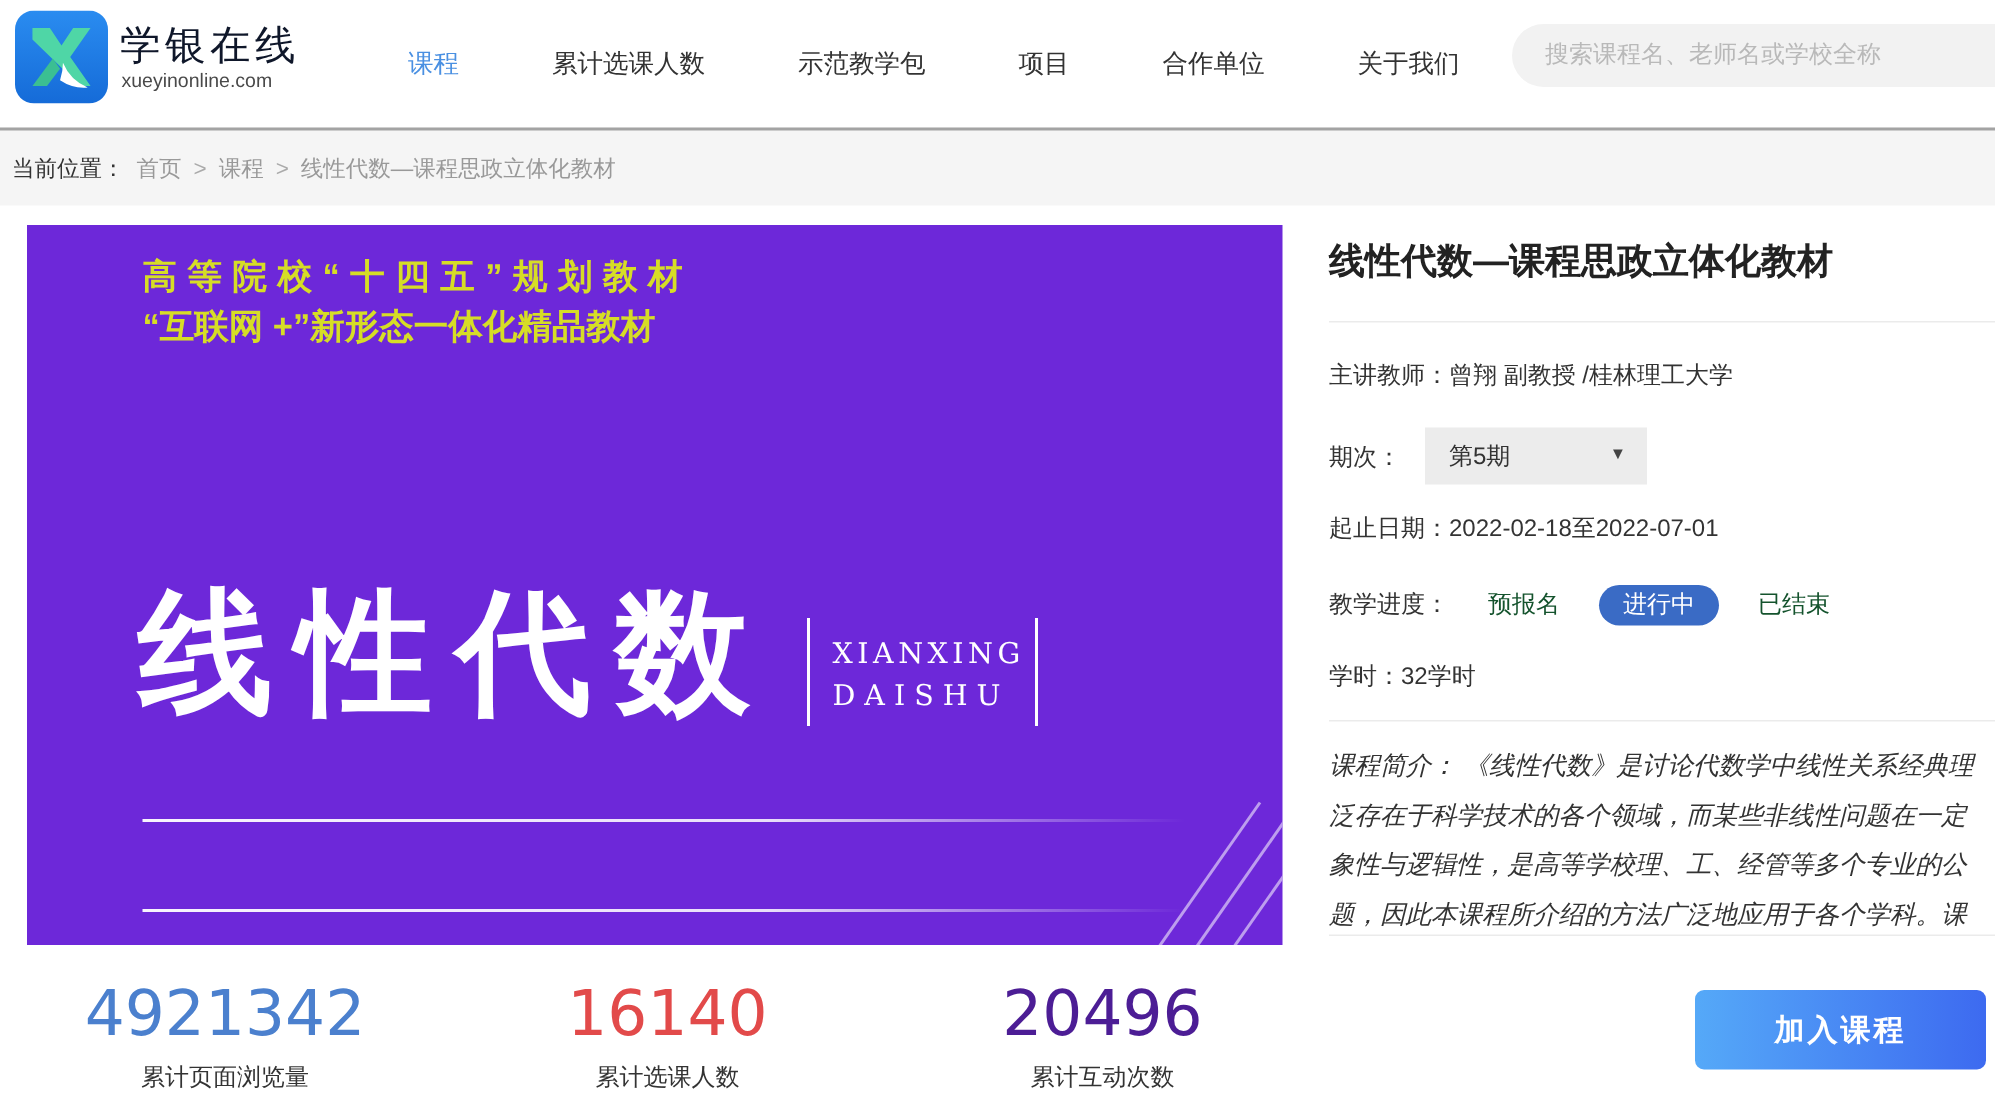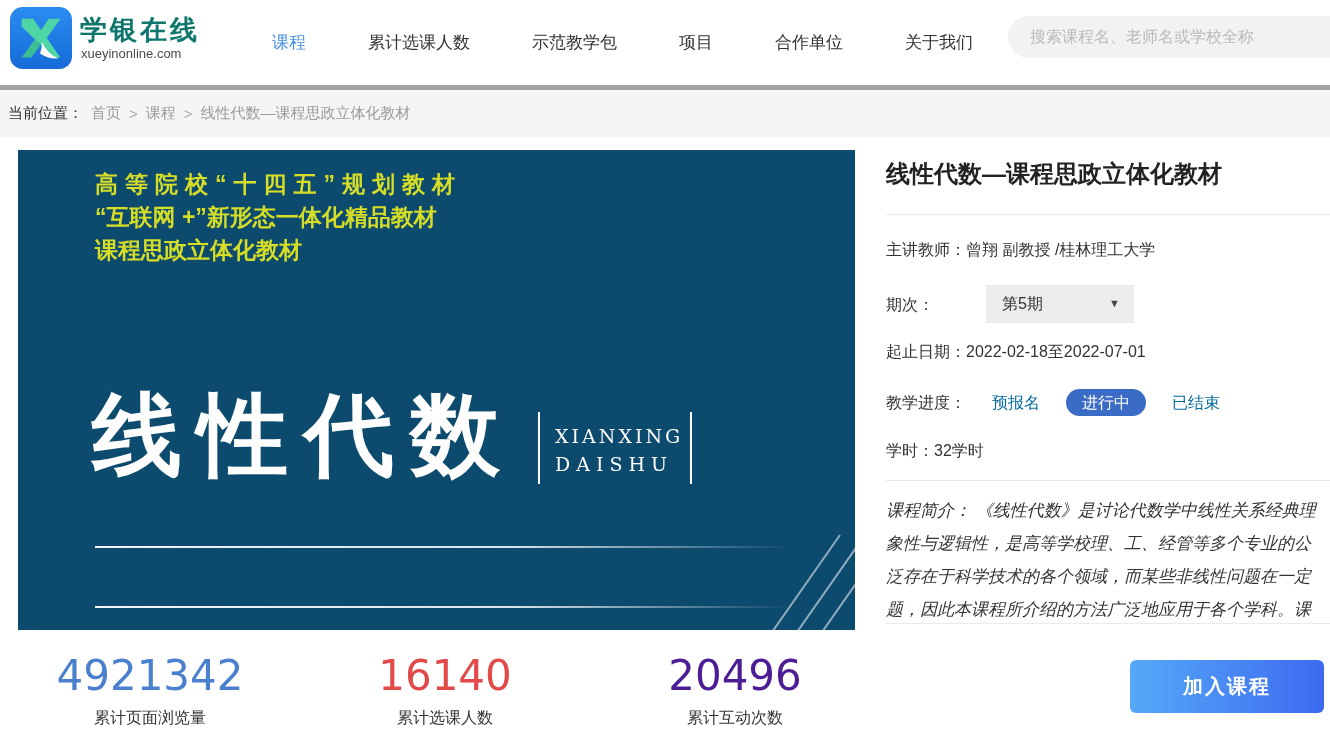--- a/index.html
+++ b/index.html
@@ -2,44 +2,44 @@
 <html><head>
 <meta charset="utf-8">
 <style>
   * { margin:0; padding:0; box-sizing:border-box; }
   html,body { width:1330px; height:737px; overflow:hidden; background:#fff;
     font-family:"Liberation Sans", sans-serif; position:relative; }
 
   
   .header { position:absolute; top:0; left:0; width:1330px; height:85px; background:#fff; }
   .logo-icon { position:absolute; left:10px; top:7px; width:62px; height:62px; }
-  .logo-name { position:absolute; left:80px; top:12px; font-size:27px; font-weight:bold;
-    color:#0f766e; letter-spacing:3px; }
+  .logo-name { position:absolute; left:80px; top:12px; font-size:27px; font-weight:normal;
+    color:#0f172a; letter-spacing:3px; }
   .logo-domain { position:absolute; left:81px; top:46px; font-size:13px; color:#4a4a4a; }
   .nav { position:absolute; left:272px; top:0; height:85px; display:flex; align-items:center; gap:62px; }
   .nav-item { font-size:17px; color:#333; cursor:pointer; white-space:nowrap; }
   .nav-item.active { color:#4a90e2; }
   .search-box { position:absolute; left:1008px; top:16px; width:372px; height:42px;
     background:#f2f2f2; border-radius:21px; display:flex; align-items:center; }
   .search-box input { border:none; outline:none; background:transparent; width:300px;
     margin-left:22px; font-size:16px; color:#333; font-family:"Liberation Sans", sans-serif; }
   .search-box input::placeholder { color:#b9b9b9; }
 
   
   .breadcrumb { position:absolute; top:85px; left:0; width:1330px; height:52px;
-    background:#f5f5f5; border-top:5px solid #a3a3a3; display:flex; align-items:center;
+    background:#f5f5f5; border-top:2px solid #a3a3a3; display:flex; align-items:center;
     padding-left:8px; font-size:15px; }
   .bc-prefix { color:#333; }
   .bc-item { color:#999; margin-left:8px; cursor:pointer; }
   .bc-item.last { cursor:default; }
   .bc-sep { color:#aaa; margin-left:8px; }
 
   
   .cover { position:absolute; left:18px; top:150px; width:837px; height:480px;
-    background:#0c4a6e; overflow:hidden; }
+    background:#6d28d9; overflow:hidden; }
   .cover-badge { position:absolute; left:77px; top:18px; color:#d6dd26; font-weight:bold;
     font-size:23px; line-height:33px; }
   .cover-badge .sp { letter-spacing:7px; }
   .cover-title { position:absolute; left:74px; top:225px; color:#fff; font-size:90px;
     font-weight:bold; letter-spacing:16px; font-family:"DejaVu Serif","Liberation Serif",serif;
     white-space:nowrap; }
   .pinyin-bar { position:absolute; top:262px; width:2px; height:72px; background:#fff; }
   .pinyin { position:absolute; left:537px; top:272px; color:#fff;
     font-family:"DejaVu Serif","Liberation Serif",serif; font-size:19px; line-height:28px; }
   .pinyin .l1 { letter-spacing:3px; }
@@ -51,26 +51,26 @@
     font-family:"DejaVu Serif","Liberation Serif",serif; }
   .cover-diag { position:absolute; right:0; bottom:0; }
 
   
   .panel { position:absolute; left:886px; top:150px; width:600px; }
   .course-title { position:absolute; left:0; top:8px; font-size:24px; font-weight:bold;
     color:#222; white-space:nowrap; }
   .divider { position:absolute; left:0; width:600px; height:0; border-top:1px solid #ebebeb; }
   .row { position:absolute; left:0; font-size:16px; color:#333; white-space:nowrap; }
   .term-box { position:absolute; left:64px; top:-10px; width:148px; height:38px;
-    background:#ececec; cursor:pointer;margin-left:36px; }
+    background:#ececec; cursor:pointer; }
   .term-value { position:absolute; left:16px; top:9px; font-size:16px; color:#333; }
   .term-caret { position:absolute; right:14px; top:12px; font-size:11px; color:#444; }
   .progress-row { display:flex; align-items:center; }
   .progress-label { margin-right:26px; }
-  .state { font-size:16px; color:#0369a1; margin-right:26px; }
+  .state { font-size:16px; color:#14532d; margin-right:26px; }
   .state.active { background:#3a6bc5; color:#fff; border-radius:15px; padding:5px 16px;
     margin-top:-5px; }
   .intro-line { white-space:nowrap; line-height:33px; font-size:17px; color:#333;font-style:italic; }
 
   
   .stat { position:absolute; top:652px; width:220px; text-align:center; }
   .stat-num { font-size:42px; line-height:48px; font-family:"DejaVu Sans",sans-serif; }
   .stat-label { margin-top:8px; font-size:16px; color:#333; }
 
   
@@ -118,21 +118,20 @@
     <span class="bc-sep">&gt;</span>
     <span class="bc-item">课程</span>
     <span class="bc-sep">&gt;</span>
     <span class="bc-item last">线性代数—课程思政立体化教材</span>
   </div>
 
 <div class="cover">
   <div class="cover-badge">
     <div class="sp">高等院校“十四五”规划教材</div>
     <div>“互联网 +”新形态一体化精品教材</div>
-    <div>课程思政立体化教材</div>
   </div>
   <div class="cover-title">线性代数</div>
   <div class="pinyin-bar" style="left:520px"></div>
   <div class="pinyin">
     <div class="l1">XIANXING</div>
     <div class="l2">DAISHU</div>
   </div>
   <div class="pinyin-bar" style="left:672px"></div>
   <div class="cover-line" style="top:396px"></div>
   <div class="cover-line" style="top:456px"></div>
@@ -169,22 +168,22 @@
   </div>
 
   <div class="row" style="top:291px">
     <span>学时：</span><span>32学时</span>
   </div>
 
   <div class="divider" style="top:330px"></div>
 
   <div class="row" style="top:344px" id="intro">
       <div class="intro-line">课程简介：  《线性代数》是讨论代数学中线性关系经典理</div>
+      <div class="intro-line">泛存在于科学技术的各个领域，而某些非线性问题在一定</div>
       <div class="intro-line">象性与逻辑性，是高等学校理、工、经管等多个专业的公</div>
-      <div class="intro-line">泛存在于科学技术的各个领域，而某些非线性问题在一定</div>
       <div class="intro-line">题，因此本课程所介绍的方法广泛地应用于各个学科。课</div>
     </div>
 
   <div class="divider" style="top:473px"></div>
 </div>
 
 <div class="stat" style="left:40px" id="stat0">
     <div class="stat-num" style="color: rgb(75, 128, 206);">4921342</div>
     <div class="stat-label">累计页面浏览量</div>
   </div>

